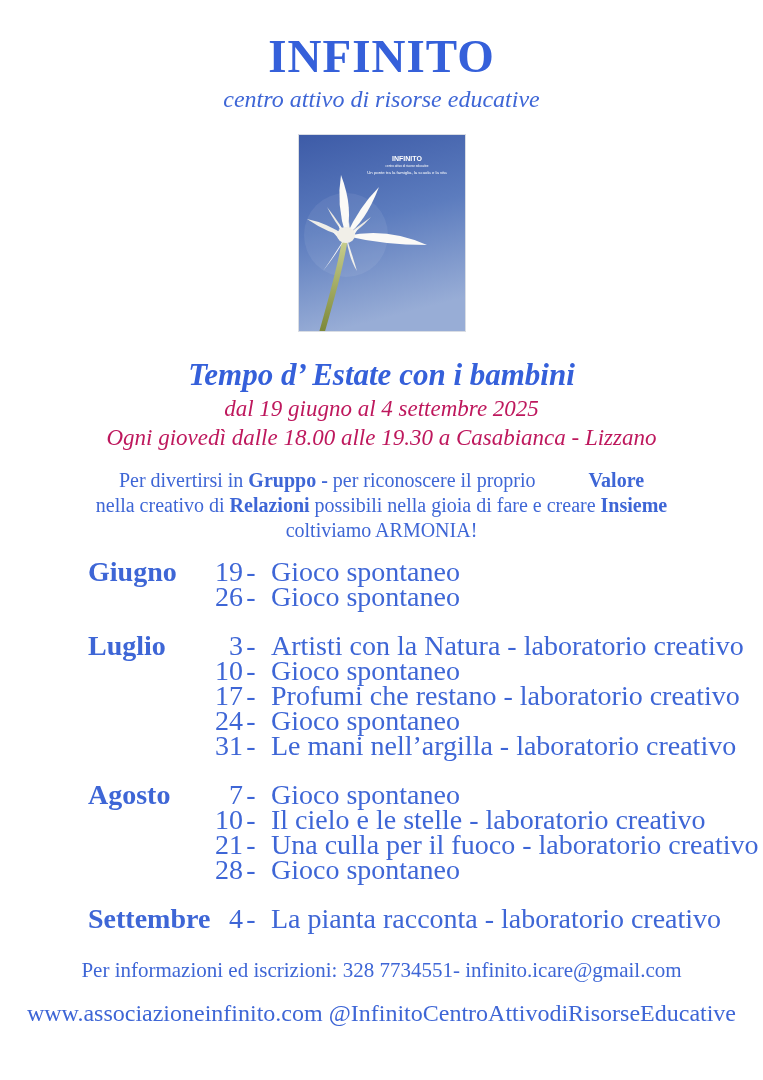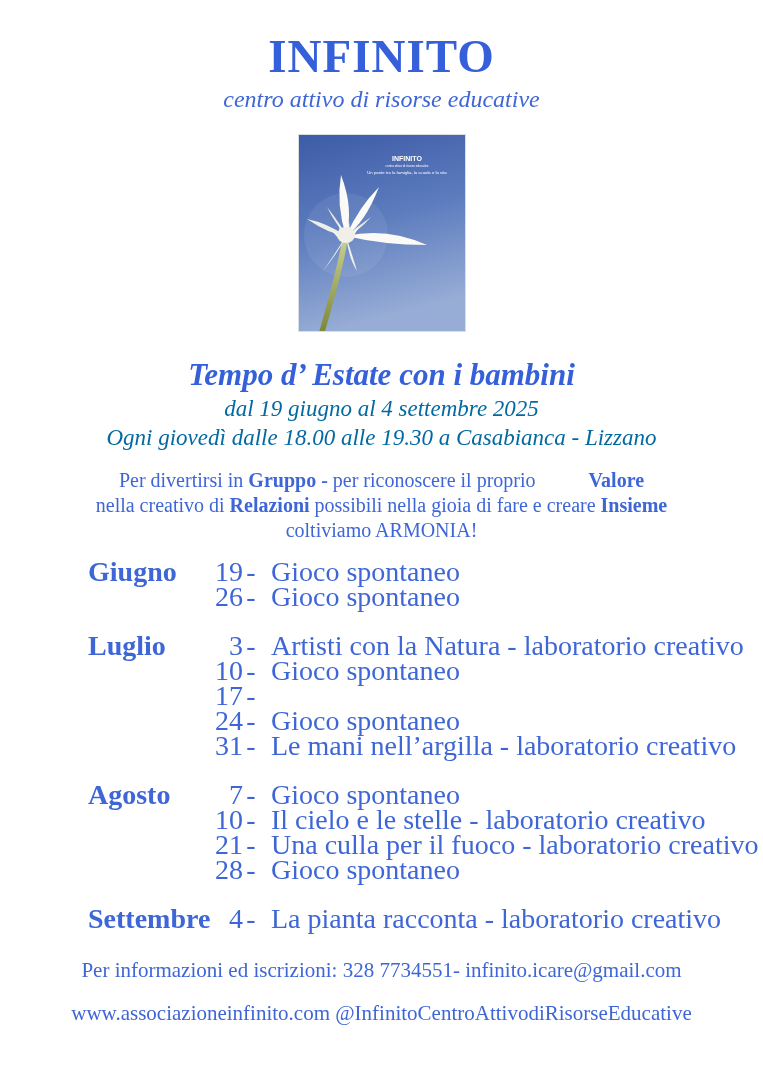--- a/index.html
+++ b/index.html
@@ -25,35 +25,35 @@
     border:1px solid #d9dde4;
   }
   .photo svg { display:block; }
 
   .event-title {
     margin:24px 0 0 0;
     font-size:31px; font-weight:700; font-style:italic;
     line-height:38px; color:#3560da;text-align:center;
   }
   .event-line {
-    font-size:23px; font-style:italic; line-height:29px; color:#0369a1;
+    font-size:23px; font-style:italic; line-height:29px; color:#be185d;
   }
 
   .intro { margin-top:16px; font-size:20px; line-height:25px; }
 
   .schedule { margin-top:16px; text-align:left; font-size:28px; }
   .month-block { margin-bottom:24px; }
   .sched-row { display:flex; line-height:25px; }
   .month-cell { width:125px; margin-left:88px; font-weight:700; flex:0 0 auto; }
   .day-cell { width:30px; text-align:right; flex:0 0 auto; }
   .sep-cell { width:16px; text-align:center; flex:0 0 auto; }
   .act-cell { margin-left:12px; white-space:nowrap; }
 
   .footer-line1 { margin-top:26px; font-size:21px; line-height:26px; }
-  .footer-line2 { margin-top:17px; font-size:21px; line-height:26px; }
+  .footer-line2 { margin-top:17px; font-size:24px; line-height:26px; }
 </style>
 </head>
 <body>
 
 <div class="flyer">
 
   <h1 class="main-title">INFINITO</h1>
   <div class="main-subtitle">centro attivo di risorse educative</div>
 
   <div class="photo">
@@ -127,20 +127,21 @@
       <div class="sched-row">
         <div class="month-cell"></div>
         <div class="day-cell">10</div>
         <div class="sep-cell">-</div>
         <div class="act-cell">Gioco spontaneo</div>
       </div>
       <div class="sched-row">
         <div class="month-cell"></div>
         <div class="day-cell">17</div>
         <div class="sep-cell">-</div>
+        <div class="act-cell">Profumi che restano - laboratorio creativo</div>
       </div>
       <div class="sched-row">
         <div class="month-cell"></div>
         <div class="day-cell">24</div>
         <div class="sep-cell">-</div>
         <div class="act-cell">Gioco spontaneo</div>
       </div>
       <div class="sched-row">
         <div class="month-cell"></div>
         <div class="day-cell">31</div>

